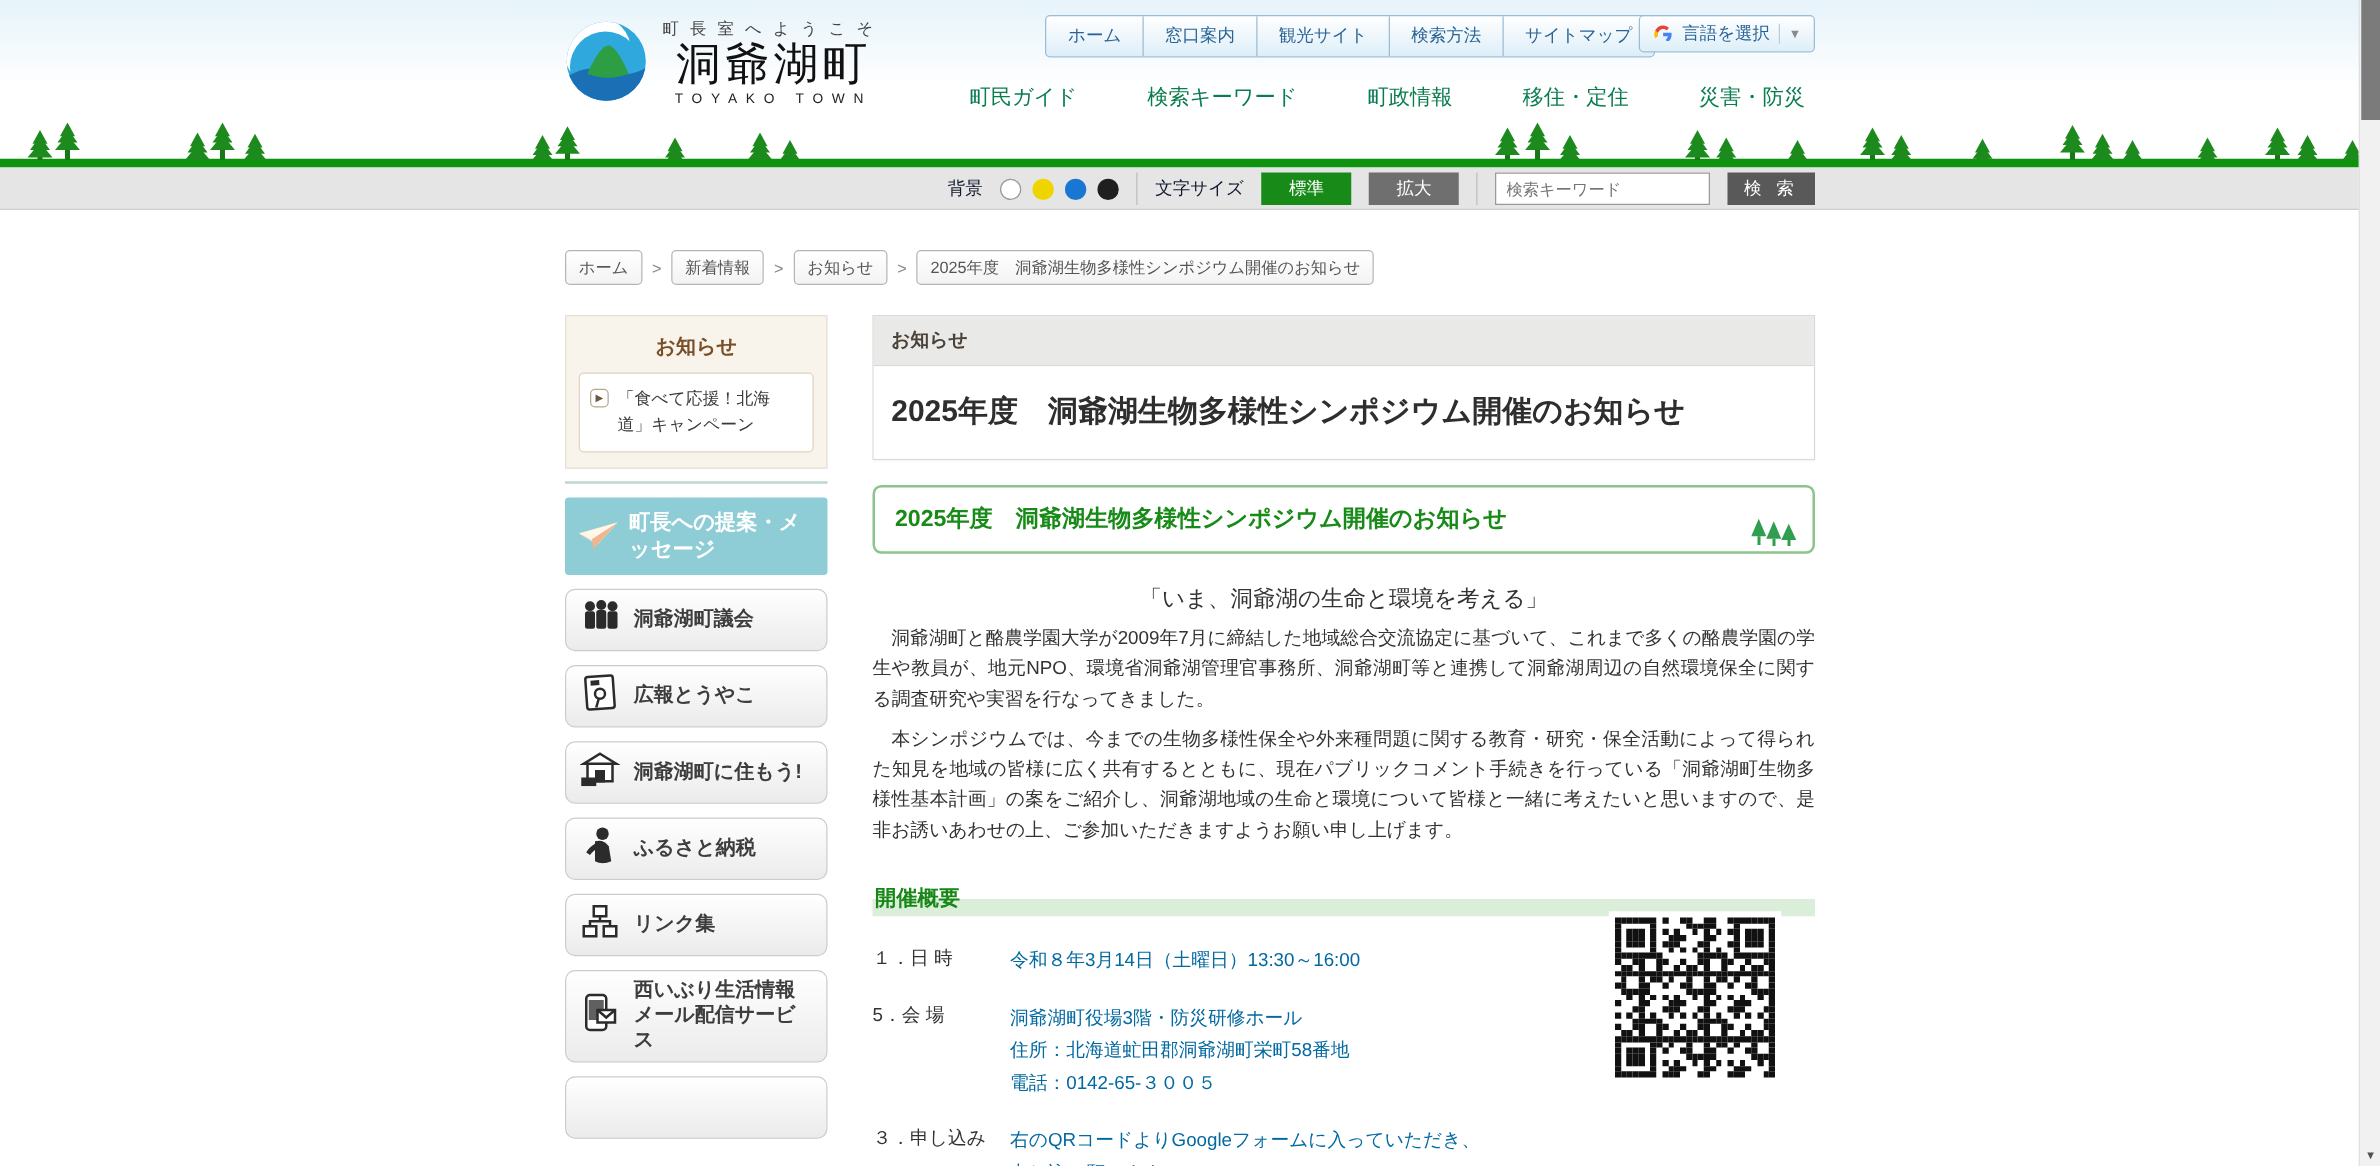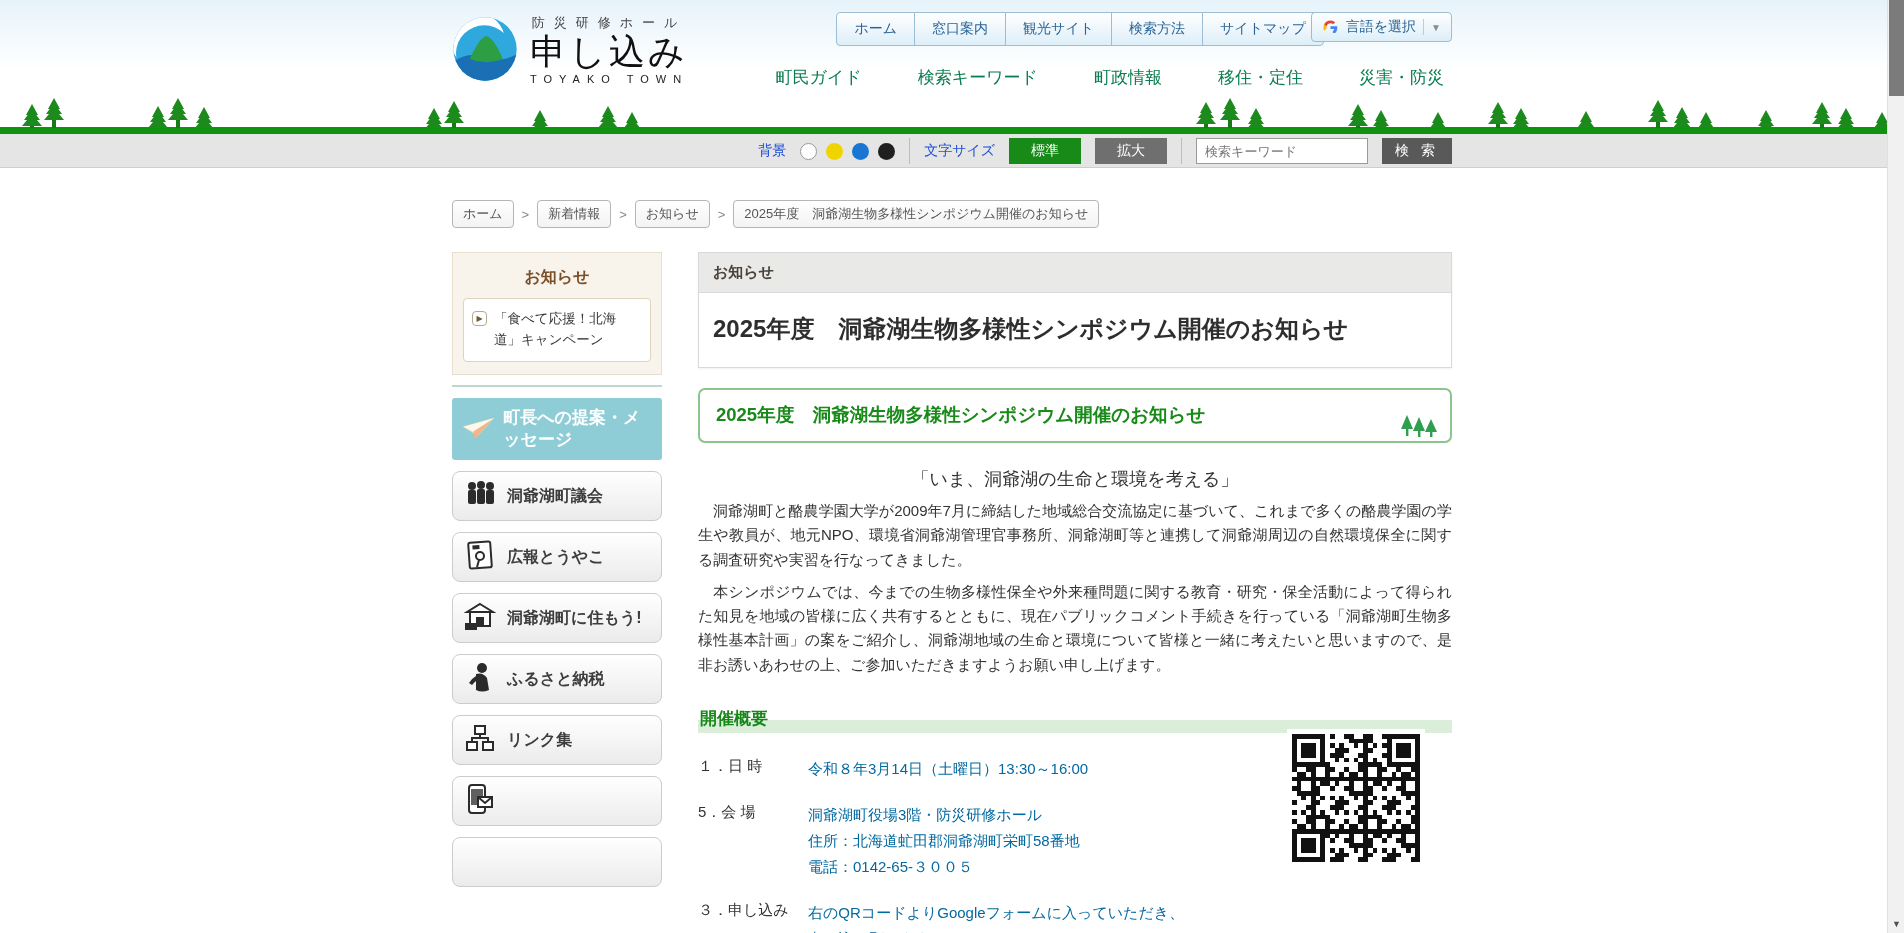--- a/index.html
+++ b/index.html
@@ -30,21 +30,21 @@
   .main-nav a { font-size:17px; font-weight:normal; color:#0a7d4f; text-decoration:none; white-space:nowrap; cursor:pointer; }
 
   
   .tree-strip { height:27px; position:relative; }
   .tree-strip svg { position:absolute; bottom:-1px; left:0; }
   .green-bar { height:7px; background:#0e930e; }
 
   
   .utility-bar { height:34px; background:#e5e5e5; border-bottom:1px solid #cfcfcf; }
   .utility-inner { height:34px; display:flex; align-items:center; justify-content:flex-end; gap:14px; }
-  .util-label { font-size:14px; color:#1d4ed8; }
+  .util-label { font-size:14px; color:#0f172a; }
   .bg-dots { display:flex; align-items:center; gap:9px; }
   .bg-dot { width:17px; height:17px; border-radius:50%; cursor:pointer; }
   .divider { width:1px; height:26px; background:#bdbdbd; }
   .size-btn { font-size:14px; color:#fff; padding:4px 22px; cursor:pointer; }
   .size-standard { background:#178a17; }
   .size-large { background:#6f6f6f; }
   .search-input { width:172px; height:26px; border:1px solid #9a9a9a; padding:0 8px; font-size:13px; background:#fff; }
   .search-btn { background:#595959; color:#fff; font-size:14px; padding:4px 13px; border:none; cursor:pointer; letter-spacing:4px; }
 
   
@@ -117,22 +117,22 @@
           </defs>
         <circle cx="50" cy="50" r="48" fill="#2fa8dd"></circle>
         <g clip-path="url(#lc)">
           <circle cx="39" cy="37" r="41" fill="#ffffff"></circle>
           <circle cx="49" cy="57" r="43" fill="#2fa8dd"></circle>
           <path d="M-2,72 Q25,52 50,62 Q76,72 102,56 L102,102 L-2,102 Z" fill="#1b6fb5"></path>
           <path d="M27,65 Q44,28 54,31 Q64,35 77,65 Q52,75 27,65 Z" fill="#2e9e44"></path>
         </g>
       </svg>
       <div class="logo-text">
-        <span class="logo-furigana">防災研修ホール</span>
-        <span class="logo-name">申し込み</span>
+        <span class="logo-furigana">町長室へようこそ</span>
+        <span class="logo-name">洞爺湖町</span>
         <span class="logo-romaji">TOYAKO TOWN</span>
       </div>
     </div>
 
     <nav class="top-nav">
       <a>ホーム</a>
       <a>窓口案内</a>
       <a>観光サイト</a>
       <a>検索方法</a>
       <a>サイトマップ</a>
@@ -323,20 +323,24 @@
       </div>
 
       <div class="side-btn btn-gray">
         <span class="icon">
           <svg width="28" height="32" viewBox="0 0 28 32">
               <rect x="3" y="2" width="16" height="28" rx="3" fill="#fff" stroke="#2b2b2b" stroke-width="2"></rect>
               <rect x="5" y="6" width="12" height="16" fill="#2b2b2b" opacity=".75"></rect>
               <rect x="12" y="14" width="14" height="10" fill="#fff" stroke="#2b2b2b" stroke-width="2"></rect>
               <path d="M12,14 L19,20 L26,14" fill="none" stroke="#2b2b2b" stroke-width="2"></path>
             </svg>
+        </span>
+        <span class="lbl">
+          <span>西いぶり生活情報</span><br>
+          <span>メール配信サービス</span>
         </span>
       </div>
 
       <div class="side-btn btn-gray">
         
         
       </div>
     </aside>
 
     <main class="main-col">

